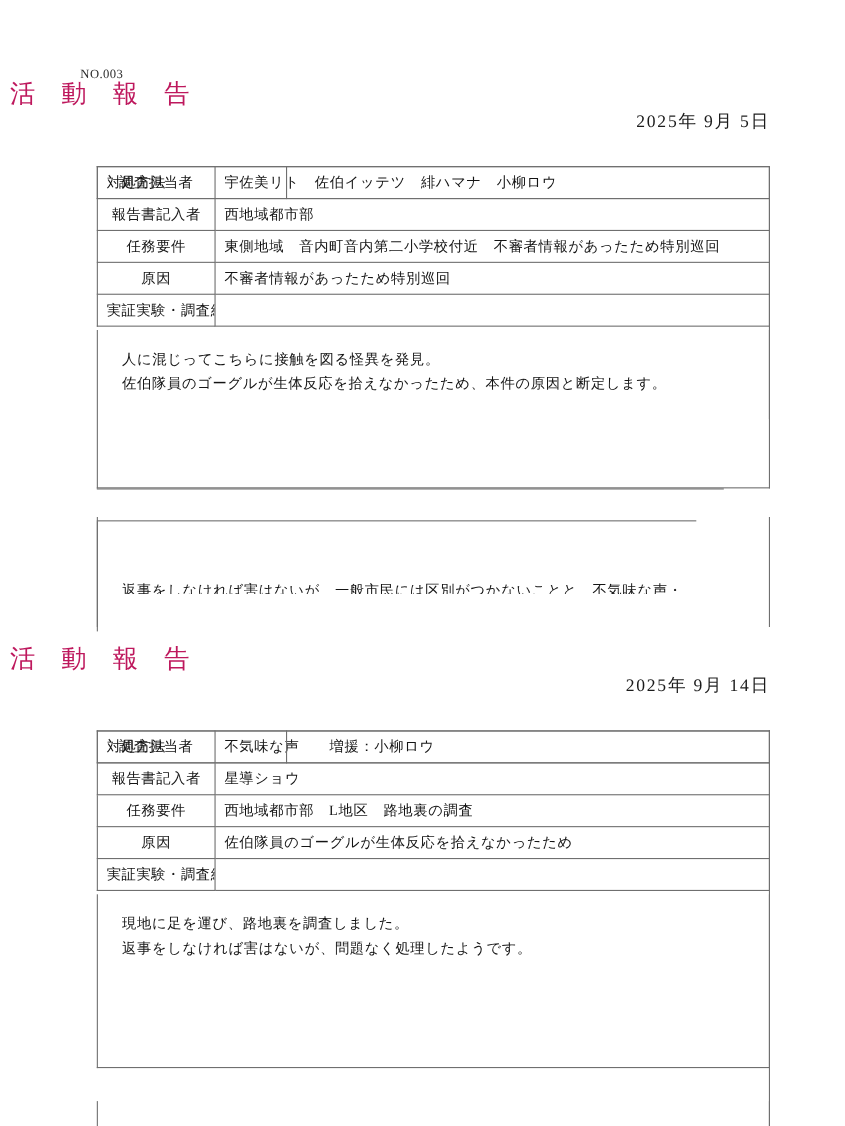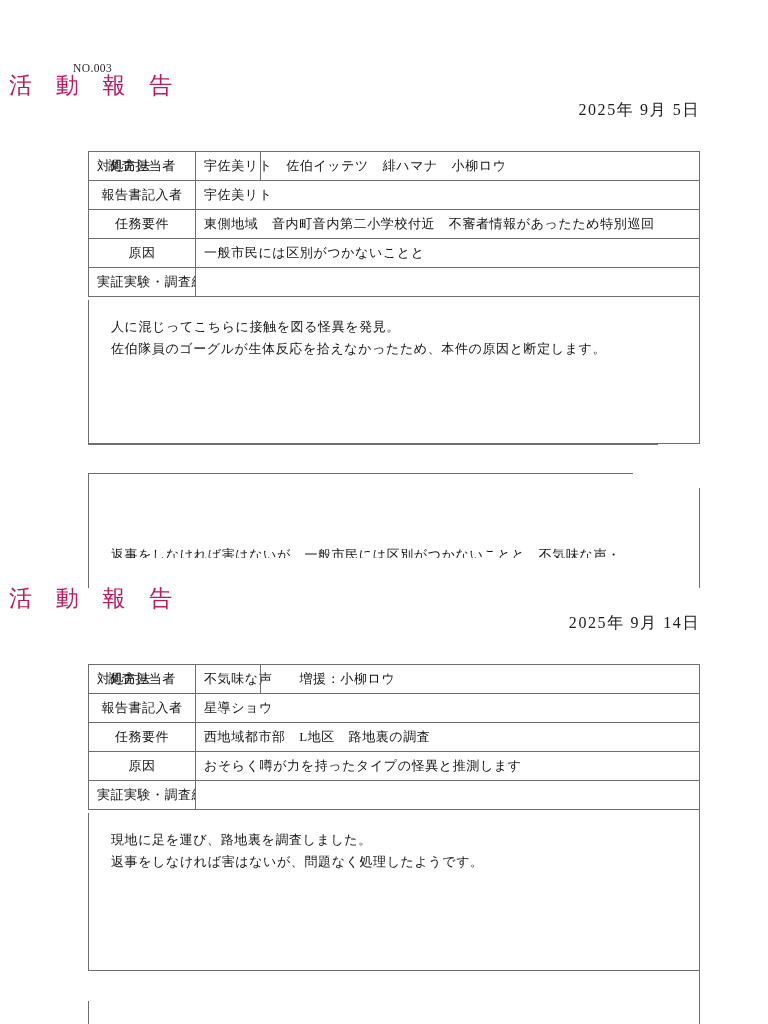--- a/index.html
+++ b/index.html
@@ -116,21 +116,21 @@
     letter-spacing: 0.6px;
     color: #141414;
     padding: 16px 10px 0 22px;
     white-space: pre-wrap;
     word-break: break-all;
   }
 
   
   #r1-results-box { top: 300px; height: 144px; font-family: Liberation Serif, serif; }
   #r1-method-tbl  { top: 444px; }
-  #r1-method-box  { top: 488px; height: 100px; border-bottom: none; }
+  #r1-method-box  { top: 470px; height: 100px; border-bottom: none; }
 
   
   #r2-results-box { top: 300px; height: 158px; }
   #r2-method-tbl  { top: 458px; }
   #r2-method-box  { top: 488px; height: 60px; border-bottom: none; }
 
   
   .clip-wrap { position: relative; overflow: hidden; }
   .clipline {
     font-size: 13px;
@@ -169,29 +169,29 @@
     <div class="doc-date">2025年 9月 5日</div>
 
     <table class="tbl">
       <tbody>
           <tr>
         <td class="lbl">調査担当者</td>
         <td class="val">宇佐美リト　佐伯イッテツ　緋ハマナ　小柳ロウ</td>
       </tr>
       <tr>
         <td class="lbl">報告書記入者</td>
-        <td class="val">宇佐美リト</td>
+        <td class="val">西地域都市部</td>
       </tr>
       <tr>
         <td class="lbl">任務要件</td>
         <td class="val">東側地域　音内町音内第二小学校付近　不審者情報があったため特別巡回</td>
       </tr>
       <tr>
         <td class="lbl">原因</td>
-        <td class="val">一般市民には区別がつかないことと</td>
+        <td class="val">不審者情報があったため特別巡回</td>
       </tr>
       <tr class="wide-lbl">
         <td class="lbl">実証実験・調査結果</td>
         <td class="val"></td>
       </tr>
     </tbody>
       </table>
 
     <div class="bodybox" id="r1-results-box">
       <div class="bodytext">人に混じってこちらに接触を図る怪異を発見。
@@ -237,21 +237,21 @@
       <tr>
         <td class="lbl">報告書記入者</td>
         <td class="val">星導ショウ</td>
       </tr>
       <tr>
         <td class="lbl">任務要件</td>
         <td class="val">西地域都市部　L地区　路地裏の調査</td>
       </tr>
       <tr>
         <td class="lbl">原因</td>
-        <td class="val">おそらく噂が力を持ったタイプの怪異と推測します</td>
+        <td class="val">佐伯隊員のゴーグルが生体反応を拾えなかったため</td>
       </tr>
       <tr class="wide-lbl">
         <td class="lbl">実証実験・調査結果</td>
         <td class="val"></td>
       </tr>
     </tbody>
       </table>
 
     <div class="bodybox" id="r2-results-box">
       <div class="bodytext">現地に足を運び、路地裏を調査しました。

